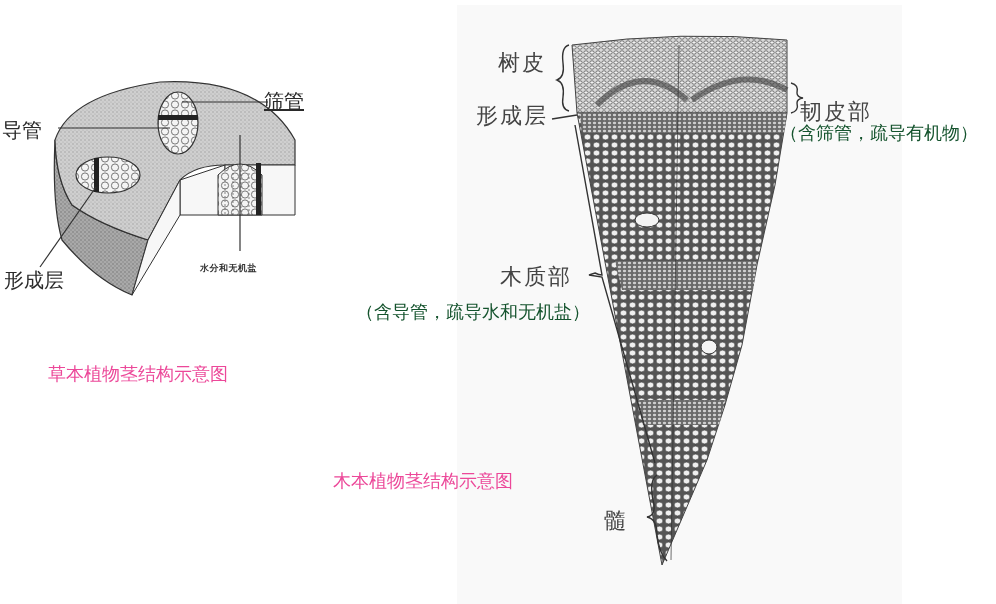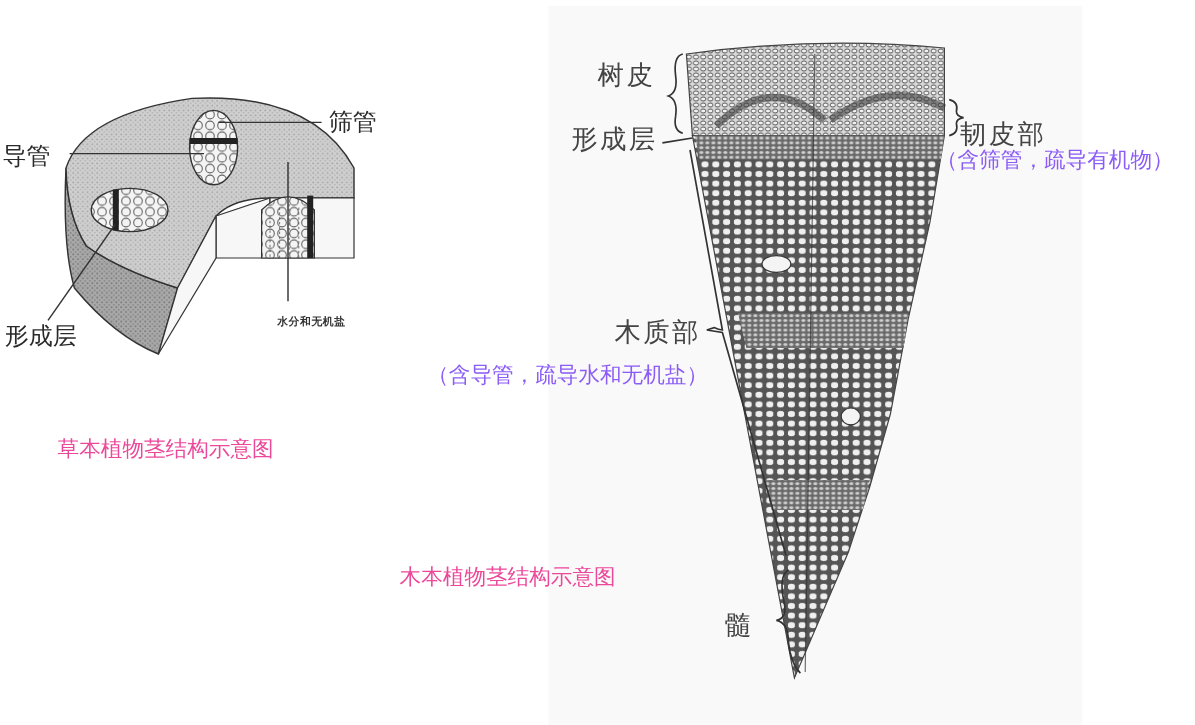--- a/index.html
+++ b/index.html
@@ -10,21 +10,21 @@
       color: #111;
     }
     .abs { position: absolute; }
     
     #herb { left: 0; top: 55px; width: 345px; height: 255px; }
     .herb-label { font-size: 20px; color: #2a2a2a; white-space: nowrap; }
     .herb-small { font-size: 9px; color: #333; font-weight: bold; letter-spacing: 0.5px; white-space: nowrap; }
     
     #wood-panel { left: 457px; top: 5px; width: 445px; height: 599px; background: #f9f9f9; }
     .wood-label { font-size: 22px; color: #444; white-space: nowrap; letter-spacing: 2px; }
-    .note { font-size: 18px; color: #8b5cf6; white-space: nowrap; }
+    .note { font-size: 18px; color: #14532d; white-space: nowrap; }
     .caption { font-size: 18px; color: #ec4899; white-space: nowrap; }
   </style>
 </head>
 <body>
 
 <div id="herb" class="abs">
   <svg width="345" height="255" viewBox="0 0 345 255">
     <defs>
       <pattern id="dots" width="4" height="4" patternUnits="userSpaceOnUse">
         <rect width="4" height="4" fill="#cfcfcf"></rect>
@@ -64,23 +64,23 @@
       <line x1="241" y1="115" x2="241" y2="160"></line>
       <line x1="249" y1="118" x2="249" y2="160"></line>
     </g>
 
     <line x1="58" y1="73" x2="170" y2="73" stroke="#333" stroke-width="1.2"></line>
     <line x1="182" y1="47" x2="268" y2="47" stroke="#333" stroke-width="1.2"></line>
     <line x1="96" y1="132" x2="40" y2="212" stroke="#333" stroke-width="1.2"></line>
     <line x1="240" y1="80" x2="240" y2="196" stroke="#333" stroke-width="1.2"></line>
   </svg>
   <span class="abs herb-label" style="left:2px; top:62px;">导管</span>
-  <span class="abs herb-label" style="left:274px; top:33px;">筛管</span>
+  <span class="abs herb-label" style="left:264px; top:33px;text-decoration:underline;">筛管</span>
   <span class="abs herb-label" style="left:4px; top:212px;">形成层</span>
-  <span class="abs herb-small" style="left:200px; top:207px;margin-left:31px;">水分和无机盐</span>
+  <span class="abs herb-small" style="left:200px; top:207px;">水分和无机盐</span>
 </div>
 
 <div class="abs caption" style="left:48px; top:362px;">草本植物茎结构示意图</div>
 
 <div id="wood-panel" class="abs">
   <svg width="445" height="599" viewBox="0 0 445 599">
     <defs>
       <pattern id="wcellSmall" width="6" height="5" patternUnits="userSpaceOnUse">
         <rect width="6" height="5" fill="#d8d8d8"></rect>
         <ellipse cx="3" cy="2.5" rx="2.2" ry="1.7" fill="#f2f2f2" stroke="#444" stroke-width="0.7"></ellipse>
@@ -118,17 +118,17 @@
     <path d="M334 78 Q342 80 340 88 Q340 92 346 93 Q340 94 340 98 Q342 106 334 108" fill="none" stroke="#333" stroke-width="1.4"></path>
     <path d="M118 120 L145 270 Q142 270 138 268 L132 270 L145 272 L198 458" fill="none" stroke="#333" stroke-width="1.4"></path>
     <path d="M200 470 Q192 475 196 495 Q200 510 190 512 Q200 514 200 530 Q202 548 210 556" fill="none" stroke="#333" stroke-width="1.4"></path>
   </svg>
 </div>
 
 <span class="abs wood-label" style="left:498px; top:48px;">树皮</span>
 <span class="abs wood-label" style="left:476px; top:101px;">形成层</span>
 <span class="abs wood-label" style="left:800px; top:97px;">韧皮部</span>
 <span class="abs note" style="left:780px; top:121px;">（含筛管，疏导有机物）</span>
-<span class="abs wood-label" style="left:500px; top:262px;margin-left:12px;">木质部</span>
+<span class="abs wood-label" style="left:500px; top:262px;">木质部</span>
 <span class="abs note" style="left:356px; top:300px;">（含导管，疏导水和无机盐）</span>
 <span class="abs wood-label" style="left:604px; top:506px;">髓</span>
 
 <div class="abs caption" style="left:333px; top:469px;">木本植物茎结构示意图</div>
 
 </body></html>

